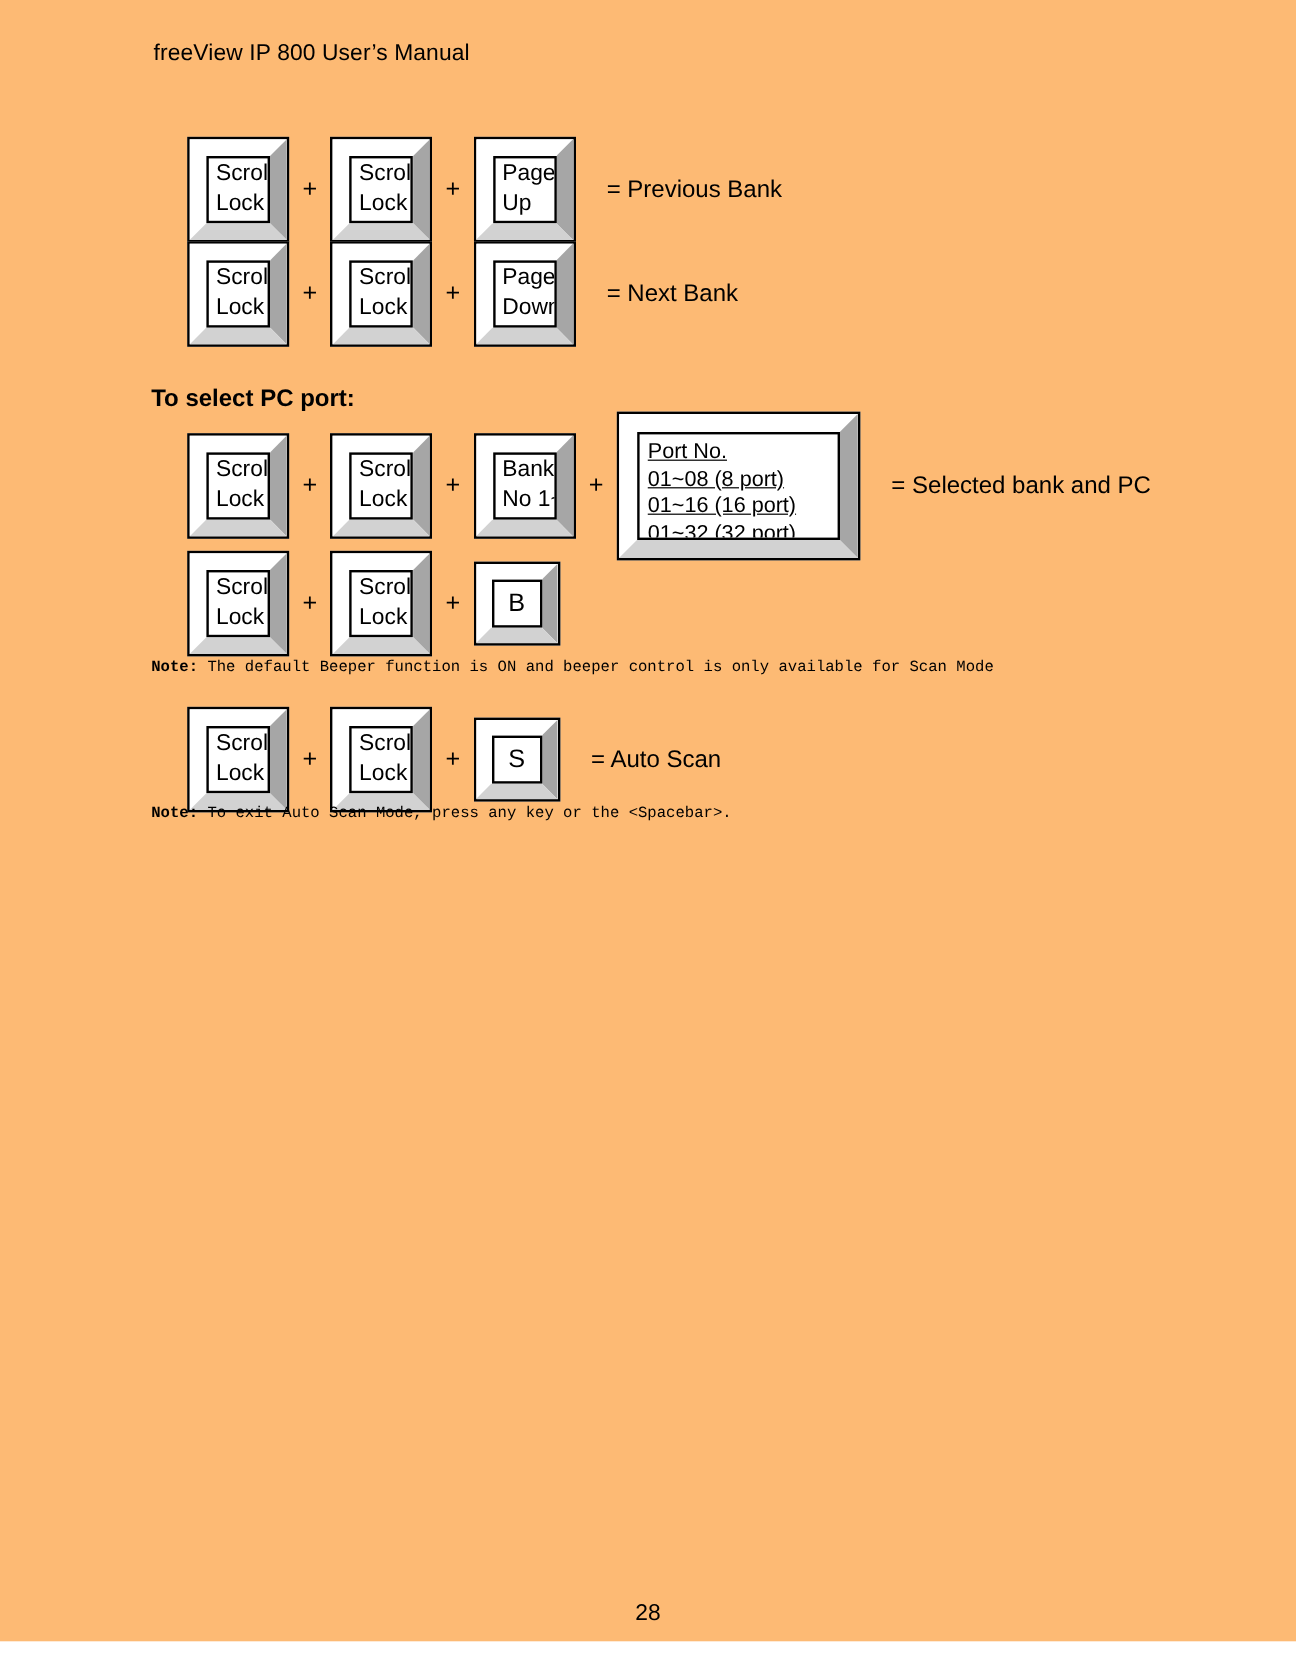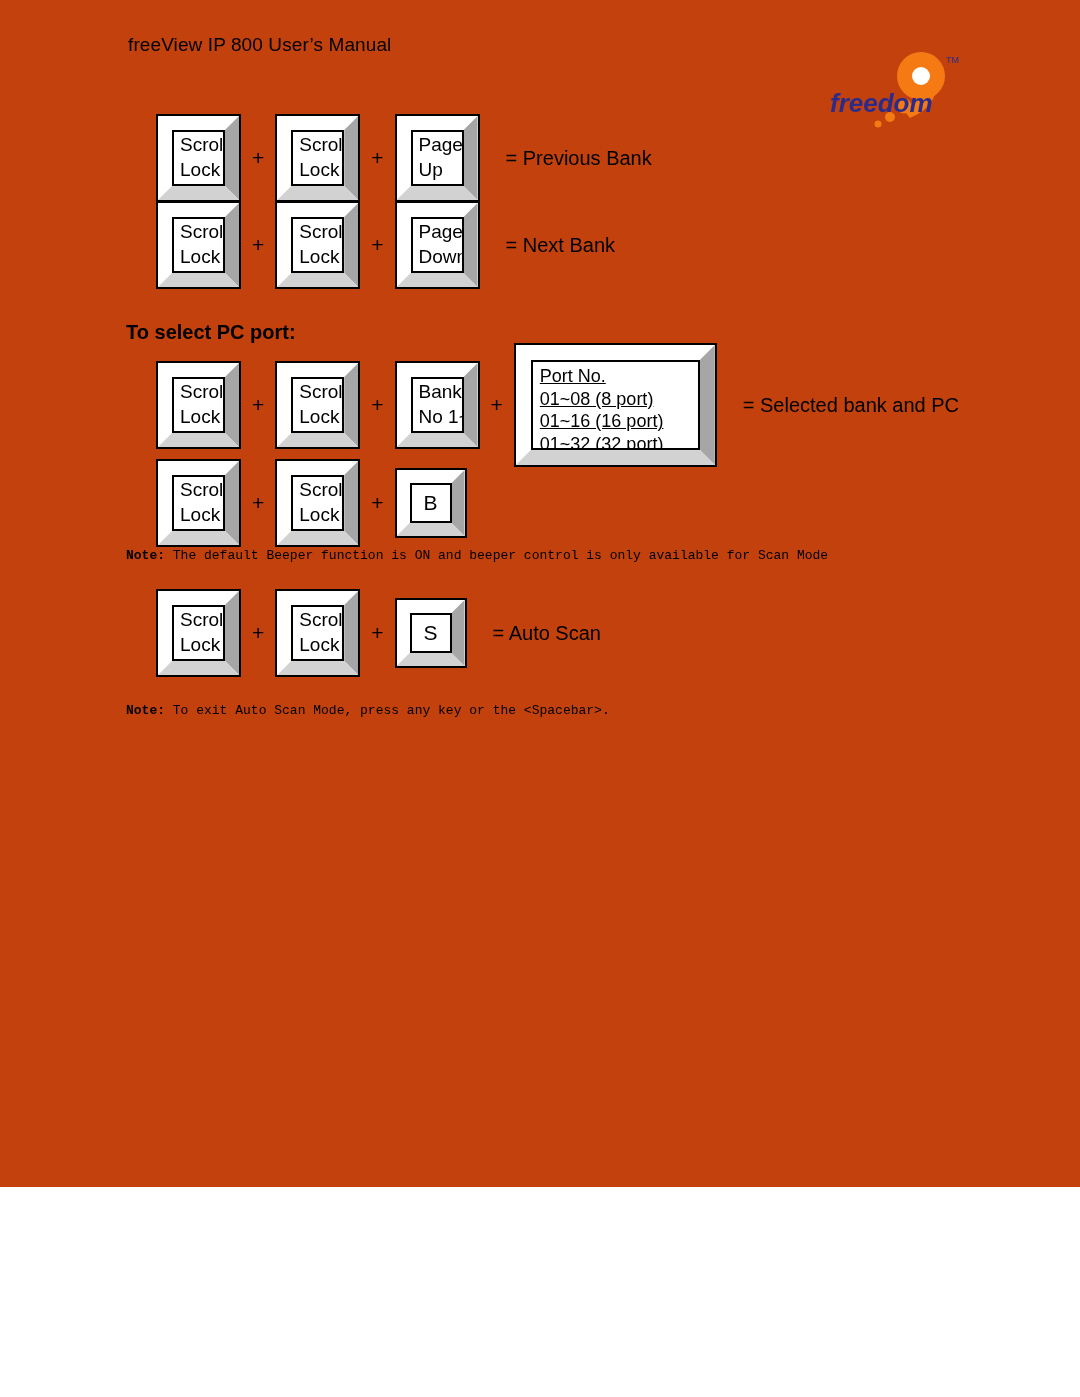--- a/index.html
+++ b/index.html
@@ -8,22 +8,22 @@
     padding: 0;
     background: #ffffff;
   }
   body {
     font-family: "Liberation Sans", sans-serif;
     color: #000000;
   }
   .page {
     position: relative;
     width: 1080px;
-    height: 1187px;
-    background: #c2410c;
+    height: 1368px;
+    background: #fdba74;
     overflow: hidden;
   }
 
   
   .doc-header {
     position: absolute;
     left: 128px;
     top: 34px;
     font-size: 19px;
     letter-spacing: 0.1px;
@@ -173,38 +173,20 @@
     font-size: 19px;
   }
 </style>
 </head>
 <body>
 
 <div class="page">
 
   <div class="doc-header">freeView IP 800 User’s Manual</div>
 
-  <div class="logo">
-    <svg width="136" height="84" viewBox="0 0 136 84" xmlns="http://www.w3.org/2000/svg">
-
-      <g>
-        <circle cx="93" cy="28" r="24" fill="#f57a14"></circle>
-        <circle cx="93" cy="28" r="9" fill="#ffffff"></circle>
-        <path d="M108 38 C108 54, 96 64, 82 70 L74 60 C86 55, 95 48, 98 38 Z" fill="#f57a14"></path>
-      </g>
-
-      <text x="118" y="15" font-family="Liberation Sans, sans-serif" font-size="9" fill="#2b2b8c">TM</text>
-
-      <circle cx="76" cy="58" r="7.5" fill="#f57a14"></circle>
-      <circle cx="62" cy="69" r="5" fill="#f57a14"></circle>
-      <circle cx="50" cy="76" r="3.5" fill="#f57a14"></circle>
-
-      <text x="2" y="64" font-family="Liberation Sans, sans-serif" font-size="26" font-weight="bold" font-style="italic" fill="#2b2b8c">freedom</text>
-    </svg>
-  </div>
 
   <div class="key-row" style="left:156px; top:114px;">
     <div class="keycap std">
       <div class="bev bev-top"></div>
       <div class="bev bev-left"></div>
       <div class="bev bev-right"></div>
       <div class="bev bev-bottom"></div>
       <div class="face">
         <div class="line">Scroll</div>
         <div class="line">Lock</div>
@@ -388,19 +370,19 @@
       <div class="bev bev-left"></div>
       <div class="bev bev-right"></div>
       <div class="bev bev-bottom"></div>
       <div class="face">
         <div class="line">S</div>
       </div>
     </div>
     <div class="result">= Auto Scan</div>
   </div>
 
-  <div class="note-line" style="left:126px; top:703px;">
+  <div class="note-line" style="left:126px; top:670px;">
     <span class="note-label">Note:</span><span> To exit Auto Scan Mode, press any key or the &lt;Spacebar&gt;.</span>
   </div>
 
   <div class="page-number">28</div>
 
 </div>
 
 </body></html>

